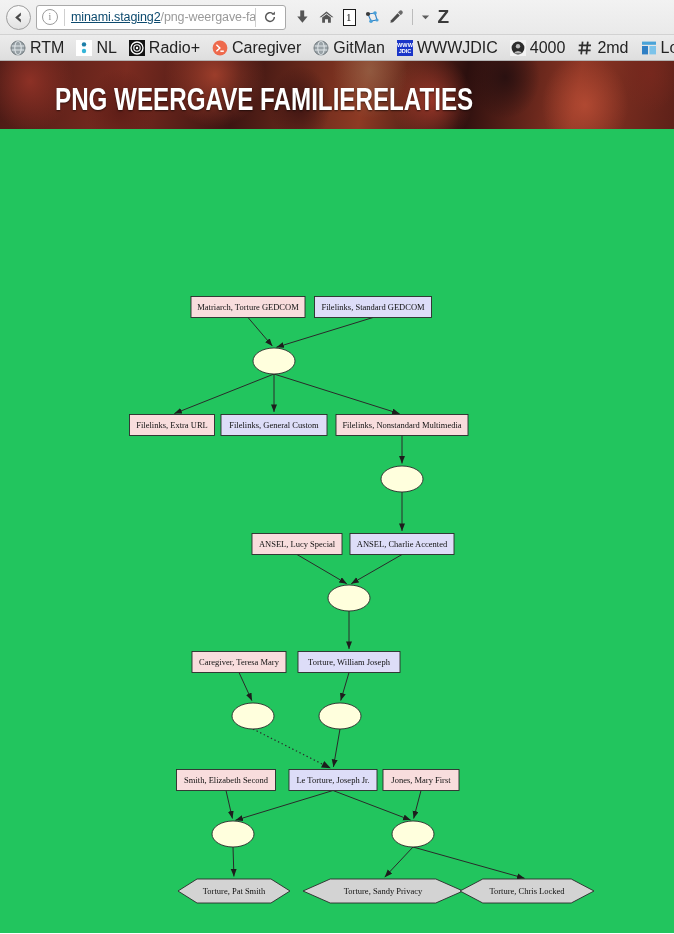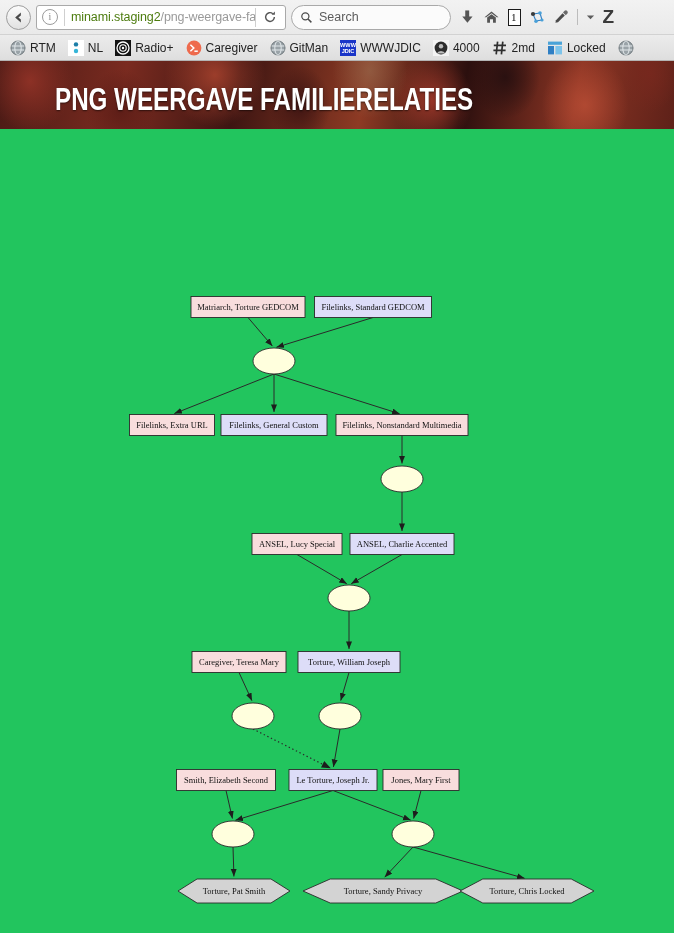--- a/index.html
+++ b/index.html
@@ -68,21 +68,21 @@
   .url-sep {
     width: 1px; height: 17px; background: #cfcfcf; margin: 0 6px; flex: 0 0 auto;
   }
   .url-text {
     font-size: 12.5px;
     white-space: nowrap;
     overflow: hidden;
     flex: 1 1 auto;
     letter-spacing: -0.1px;
   }
-  .url-host { color: #4d7c0f; }
+  .url-host { color: #0c4a6e; text-decoration: underline; }
   .url-path { color: #9a9a9a; }
   .reload-wrap {
     flex: 0 0 auto;
     display: flex; align-items: center;
     border-left: 1px solid #cfcfcf;
     padding: 0 6px 0 7px;
     height: 19px;
   }
   .searchbar {
     width: 160px;
@@ -137,21 +137,21 @@
     overflow: hidden;
   }
   .bm {
     display: flex;
     align-items: center;
     gap: 4px;
     padding: 1px 6px;
     white-space: nowrap;
     flex: 0 0 auto;
   }
-  .bm-label { font-size: 12px; color: #232323; }
+  .bm-label { font-size: 16px; color: #232323; }
   .bm-ico { width: 16px; height: 16px; flex: 0 0 auto; display:block; }
 
   
   #site-banner {
     position: relative;
     width: 674px;
     height: 68px;
     overflow: hidden;
     background: #3a1412;
     padding-left: 25px;
@@ -219,27 +219,20 @@
       <span class="url-sep"></span>
       <span class="url-text"><span class="url-host">minami.staging2</span><span class="url-path">/png-weergave-fam</span></span>
       <span class="reload-wrap">
         <svg width="14" height="14" viewBox="0 0 16 16">
           <path d="M13 8 A5 5 0 1 1 11.2 4.2" fill="none" stroke="#555" stroke-width="1.6"></path>
           <path d="M13.6 1.6 L13.6 5.4 L9.9 5.4 Z" fill="#555"></path>
         </svg>
       </span>
     </div>
 
-    <div class="searchbar">
-      <svg width="13" height="13" viewBox="0 0 16 16">
-        <circle cx="6.6" cy="6.6" r="4.4" fill="none" stroke="#4a4a4a" stroke-width="1.5"></circle>
-        <line x1="9.9" y1="9.9" x2="14" y2="14" stroke="#4a4a4a" stroke-width="1.8"></line>
-      </svg>
-      <span class="search-ph">Search</span>
-    </div>
 
     <div class="tb-icons">
       <span class="tb-ico">
         <svg width="15" height="16" viewBox="0 0 16 16">
           <rect x="5.6" y="1" width="4.2" height="7" fill="#555"></rect>
           <path d="M2.4 7.4 L13.4 7.4 L7.9 14 Z" fill="#555"></path>
         </svg>
       </span>
       <span class="tb-ico">
         <svg width="17" height="16" viewBox="0 0 18 16">

